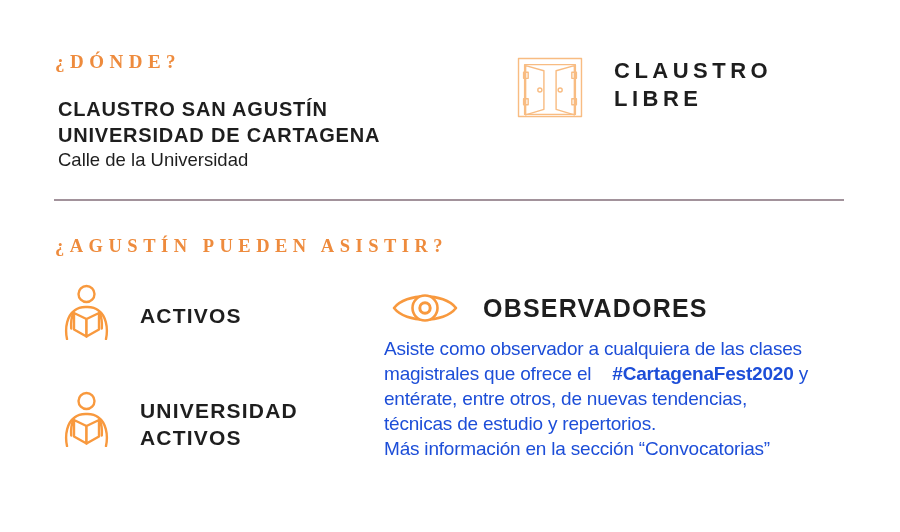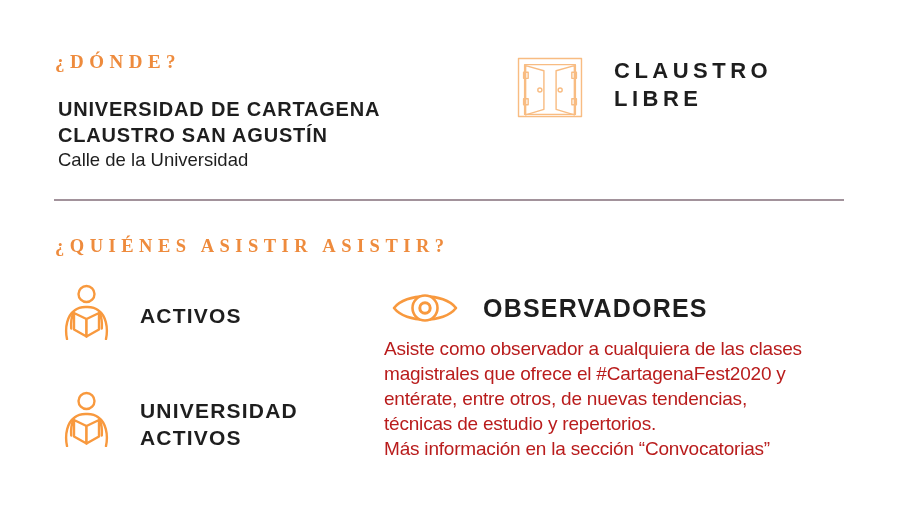--- a/index.html
+++ b/index.html
@@ -63,35 +63,35 @@
     font-size: 25px;
     letter-spacing: 1.2px;
     white-space: nowrap;
   }
   .paragraph {
     left: 384px; top: 336px;
     width: 510px;
     font-size: 19px;
     line-height: 25px;
     letter-spacing: -0.2px;
-    color: #b91c1c;
+    color: #1d4ed8;
   }
-  .paragraph strong { font-weight: 400; }
+  .paragraph strong { font-weight: 700; margin-left: 16px; }
   svg { display: block; }
 </style>
 </head>
 <body>
 
 <div class="flyer">
 
   <div class="abs orange-heading" style="left:55px; top:51px;text-align:right;">¿DÓNDE?</div>
 
   <div class="abs venue">
+    <div>CLAUSTRO SAN AGUSTÍN</div>
     <div>UNIVERSIDAD DE CARTAGENA</div>
-    <div>CLAUSTRO SAN AGUSTÍN</div>
   </div>
 
   <div class="abs address">Calle de la Universidad</div>
 
   <div class="abs" style="left:517px; top:57px;">
     <svg width="66" height="61" viewBox="0 0 65 60" fill="none" stroke="#F8BC82" stroke-width="1.4" stroke-linejoin="round" stroke-linecap="round">
       <rect x="1.5" y="1.5" width="62" height="57"></rect>
       <rect x="7.5" y="7.5" width="50" height="49"></rect>
       <path d="M8.5,8.5 L26.5,13.5 L26.5,51.5 L8.5,57 Z"></path>
       <path d="M56.5,8.5 L38.5,13.5 L38.5,51.5 L56.5,57 Z"></path>
@@ -104,21 +104,21 @@
     </svg>
   </div>
 
   <div class="abs entrada">
     <div>CLAUSTRO</div>
     <div>LIBRE</div>
   </div>
 
   <div class="abs divider"></div>
 
-  <div class="abs orange-heading" style="left:55px; top:236px; font-size:18.5px;">¿QUIÉNES ASISTIR ASISTIR?</div>
+  <div class="abs orange-heading" style="left:55px; top:236px; font-size:18.5px;">¿AGUSTÍN PUEDEN ASISTIR?</div>
 
   <div class="abs" style="left:58px; top:284px;">
     <svg width="58" height="56" viewBox="0 0 58 56" fill="none" stroke="#F8993E" stroke-width="2.4" stroke-linejoin="round" stroke-linecap="round">
       <circle cx="28.5" cy="10" r="8"></circle>
       <path d="M9,55 C6.5,43 9.5,31.5 16.5,26.5 C19.5,24 23.5,22.8 28.5,23 C33.5,22.8 37.5,24 40.5,26.5 C47.5,31.5 50.5,43 48,55"></path>
       <path d="M15.5,28.5 C13.5,33 12.8,39 13.2,44.5"></path>
       <path d="M41.5,28.5 C43.5,33 44.2,39 43.8,44.5"></path>
       <path d="M28.5,35 L16,29 L16,45.5 L28.5,52.5 Z" fill="#ffffff"></path>
       <path d="M28.5,35 L41,29 L41,45.5 L28.5,52.5 Z" fill="#ffffff"></path>
     </svg>

